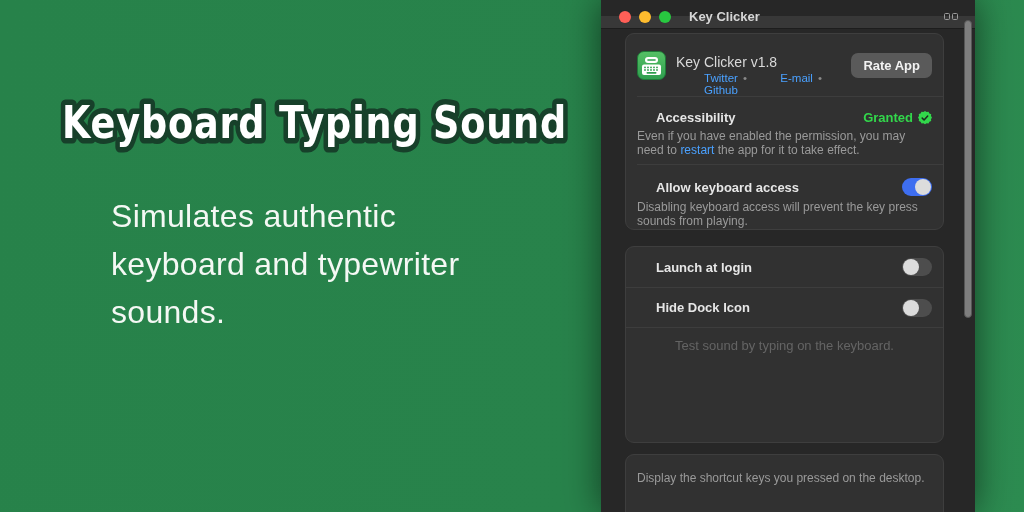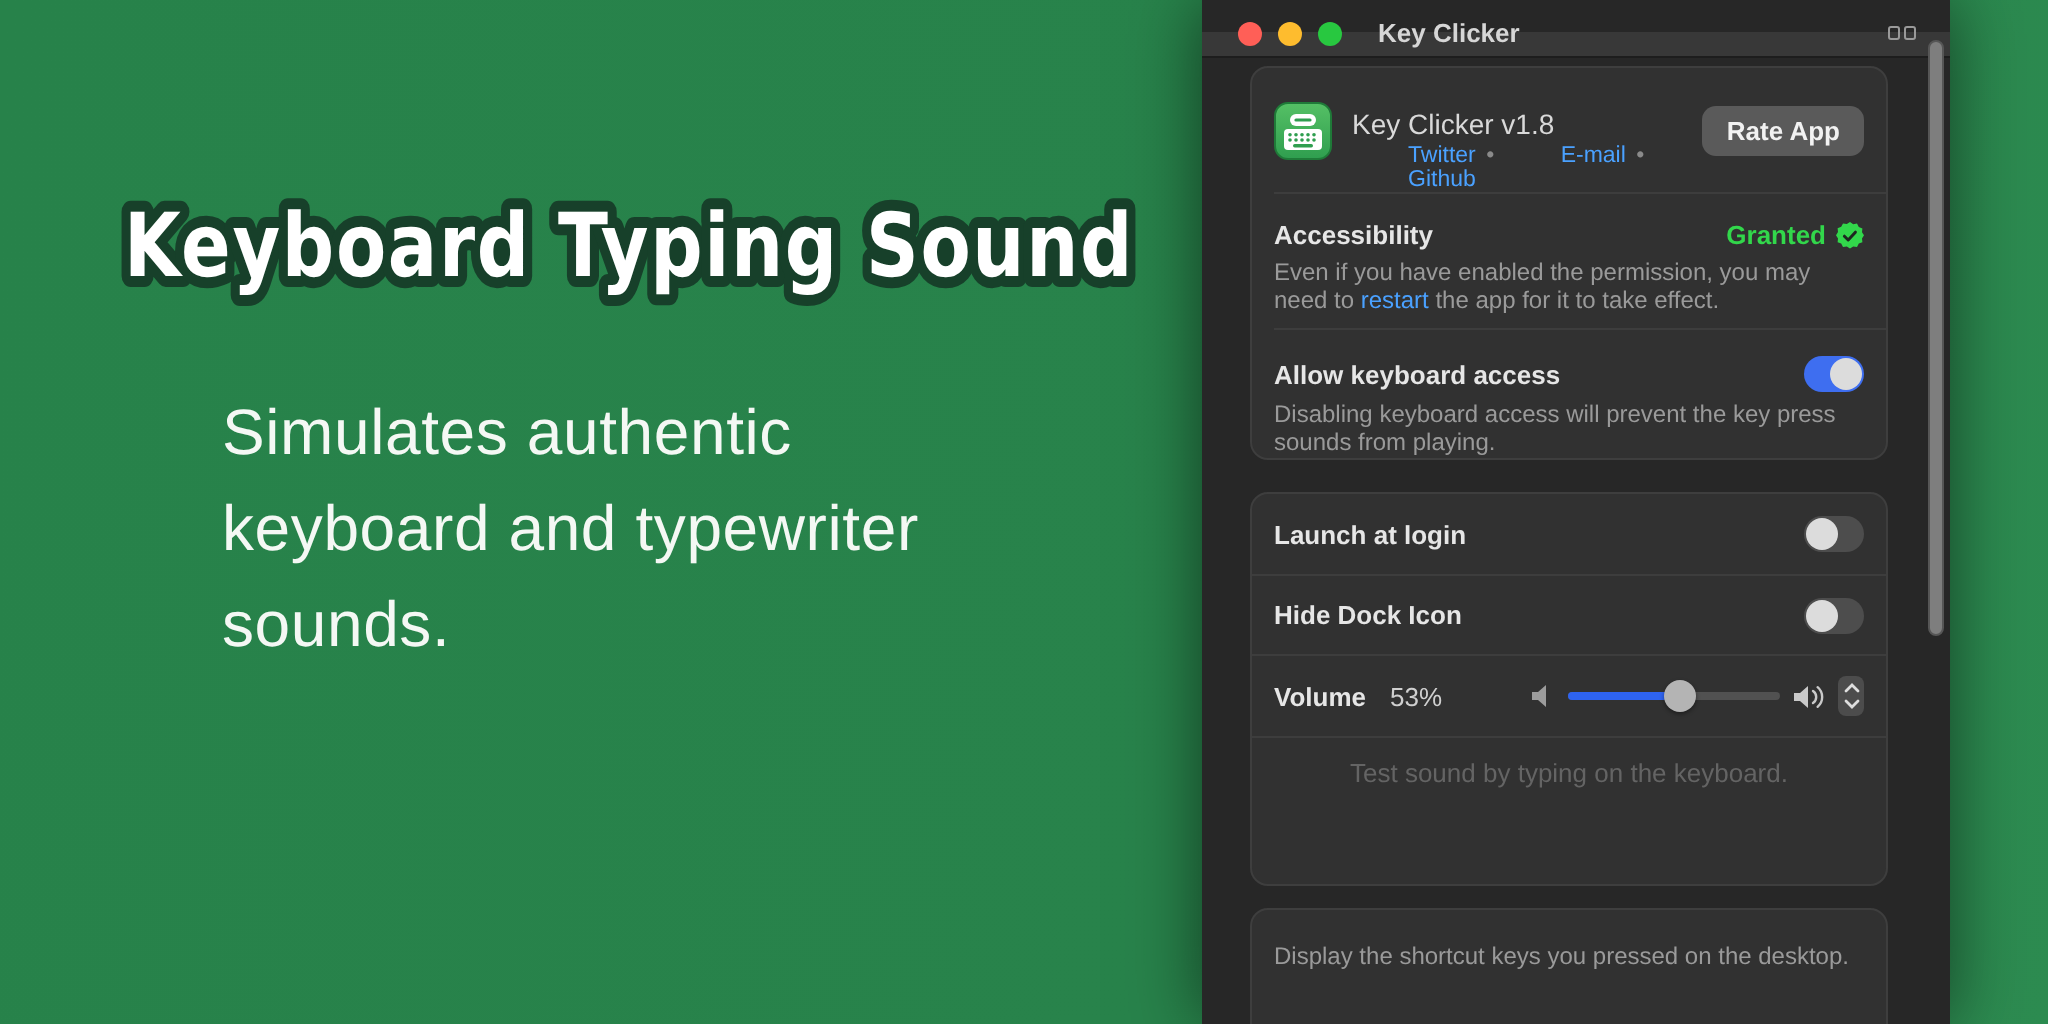--- a/index.html
+++ b/index.html
@@ -78,21 +78,21 @@
   .app-links .lnk { color:#4aa1ff; font-weight:500;margin-left:28px; }
   .app-links .sep { color:#8a8a8a; padding:0 2px; }
   .rate-btn {
     background:#5a5a5a; color:#f2f2f2; font-size:13px; font-weight:600;
     border:none; border-radius:7px; padding:5px 12px; cursor:pointer;
     font-family:"Liberation Sans", sans-serif;
   }
 
   
   .head-row { display:flex; align-items:center; justify-content:space-between; }
-  .label { color:#e6e6e6; font-size:13px; font-weight:bold; }
+  .label { color:#e6e6e6; font-size:13px; font-weight:bold;margin-left:19px; }
   .desc { color:#9a9a9a; font-size:12px; line-height:13.5px; margin-top:5px; }
   .desc .lnk { color:#4aa1ff; }
   .status { display:flex; align-items:center; gap:5px; }
   .status-text { color:#32d74b; font-size:13px; font-weight:bold; }
 
   .block-acc { padding:13px 11px 0 11px; height:67px; }
   .block-allow { padding:13px 11px 0 11px; }
 
   
   .toggle {
@@ -239,43 +239,20 @@
             <span class="knob"></span>
           </span>
       </div>
       <div class="trow">
         <span class="label">Hide Dock Icon</span>
         <span class="toggle off">
             <span class="knob"></span>
           </span>
       </div>
 
-      <div class="vol-row">
-        <span class="vol-label">Volume</span>
-        <span class="vol-value">53%</span>
-        <svg class="spk" width="11" height="12" viewBox="0 0 11 12" style="margin-left:auto">
-          <path d="M0 4h3l4-3.5v11L3 8H0z" fill="#9c9c9c"></path>
-        </svg>
-        <div class="slider">
-          <div class="slider-fill" style="width: 53%;"></div>
-          <div class="slider-thumb" style="left: 53%;"></div>
-        </div>
-        <svg class="spk" width="16" height="13" viewBox="0 0 16 13">
-          <path d="M0 4.5h3l4-3.5v11l-4-3.5H0z" fill="#c9c9c9"></path>
-          <path d="M9.5 3.5a3.6 3.6 0 010 6M11.8 1.6a6.4 6.4 0 010 9.8" stroke="#c9c9c9" stroke-width="1.2" fill="none" stroke-linecap="round"></path>
-        </svg>
-        <div class="stepper">
-          <svg width="8" height="6" viewBox="0 0 8 6">
-              <path d="M1 4.5L4 1.5L7 4.5" stroke="#dedede" stroke-width="1.4" fill="none" stroke-linecap="round"></path>
-            </svg>
-          <svg width="8" height="6" viewBox="0 0 8 6">
-              <path d="M1 1.5L4 4.5L7 1.5" stroke="#dedede" stroke-width="1.4" fill="none" stroke-linecap="round"></path>
-            </svg>
-        </div>
-      </div>
 
       <div class="hint-row">
         <span class="hint-text">Test sound by typing on the keyboard.</span>
       </div>
     </div>
 
     <div class="card card3">
       <div class="block-display">
         <div class="desc">Display the shortcut keys you pressed on the desktop.</div>
       </div>

